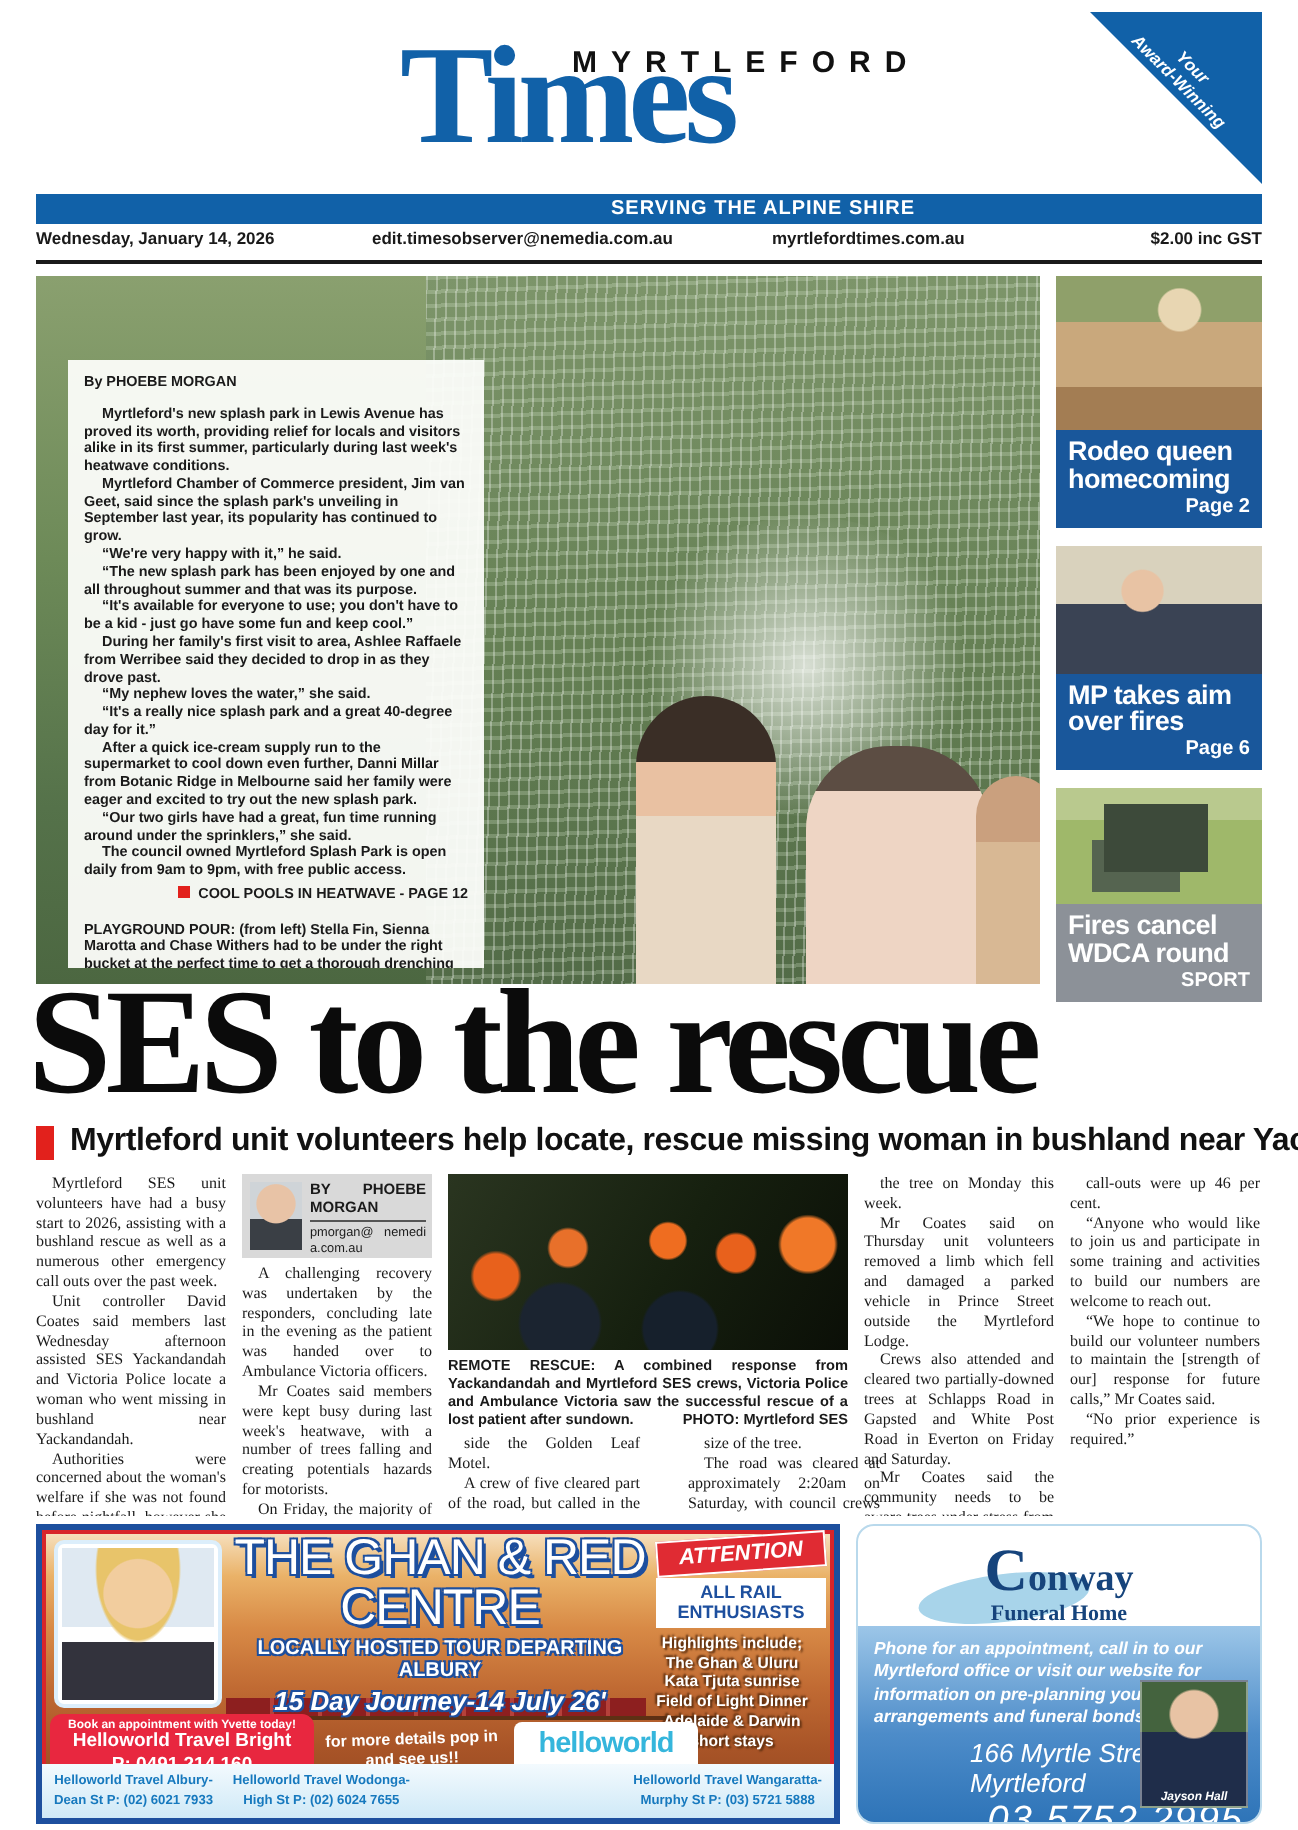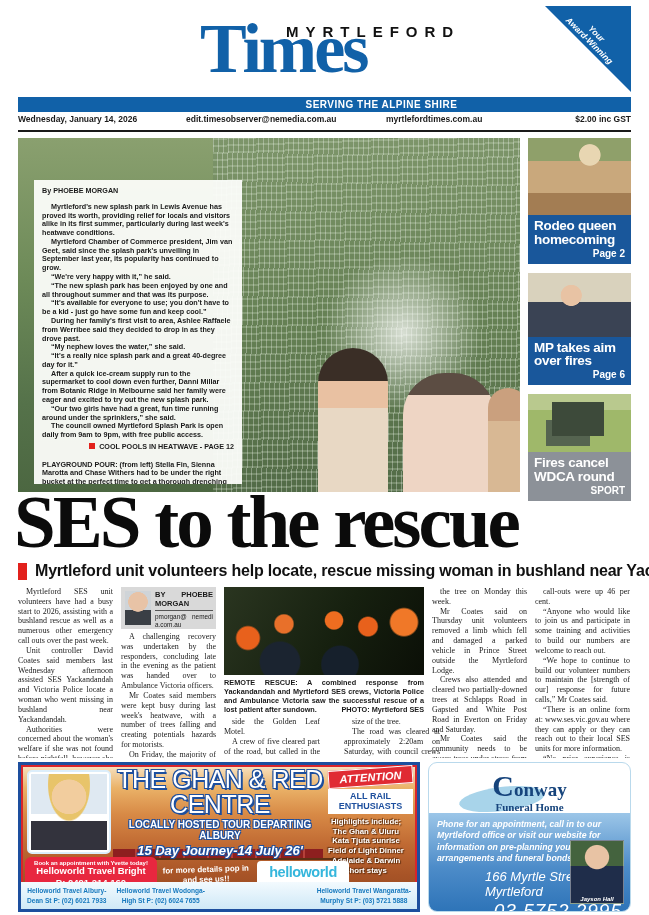--- a/index.html
+++ b/index.html
@@ -299,21 +299,20 @@
       <p class="cp">the tree on Monday this week.</p>
       <p class="cp">Mr Coates said on Thursday unit volunteers removed a limb which fell and damaged a parked vehicle in Prince Street outside the Myrtleford Lodge.</p>
       <p class="cp">Crews also attended and cleared two partially-downed trees at Schlapps Road in Gapsted and White Post Road in Everton on Friday and Saturday.</p>
       <p class="cp">Mr Coates said the community needs to be aware trees under stress from the heat can become hazardous and fall over.</p>
 
     </div>
     <div class="col">
       <p class="cp">call-outs were up 46 per cent.</p>
       <p class="cp">“Anyone who would like to join us and participate in some training and activities to build our numbers are welcome to reach out.</p>
       <p class="cp">“We hope to continue to build our volunteer numbers to maintain the [strength of our] response for future calls,” Mr Coates said.</p>
-      <p class="cp">“There is an online form at: www.ses.vic.gov.au where they can apply or they can reach out to their local SES units for more information.</p>
       <p class="cp">“No prior experience is required.”</p>
 
     </div>
   </div>
 
   <div class="ads">
 
     <div class="ghan">
       <div class="train"></div>
       <div class="g-head">

